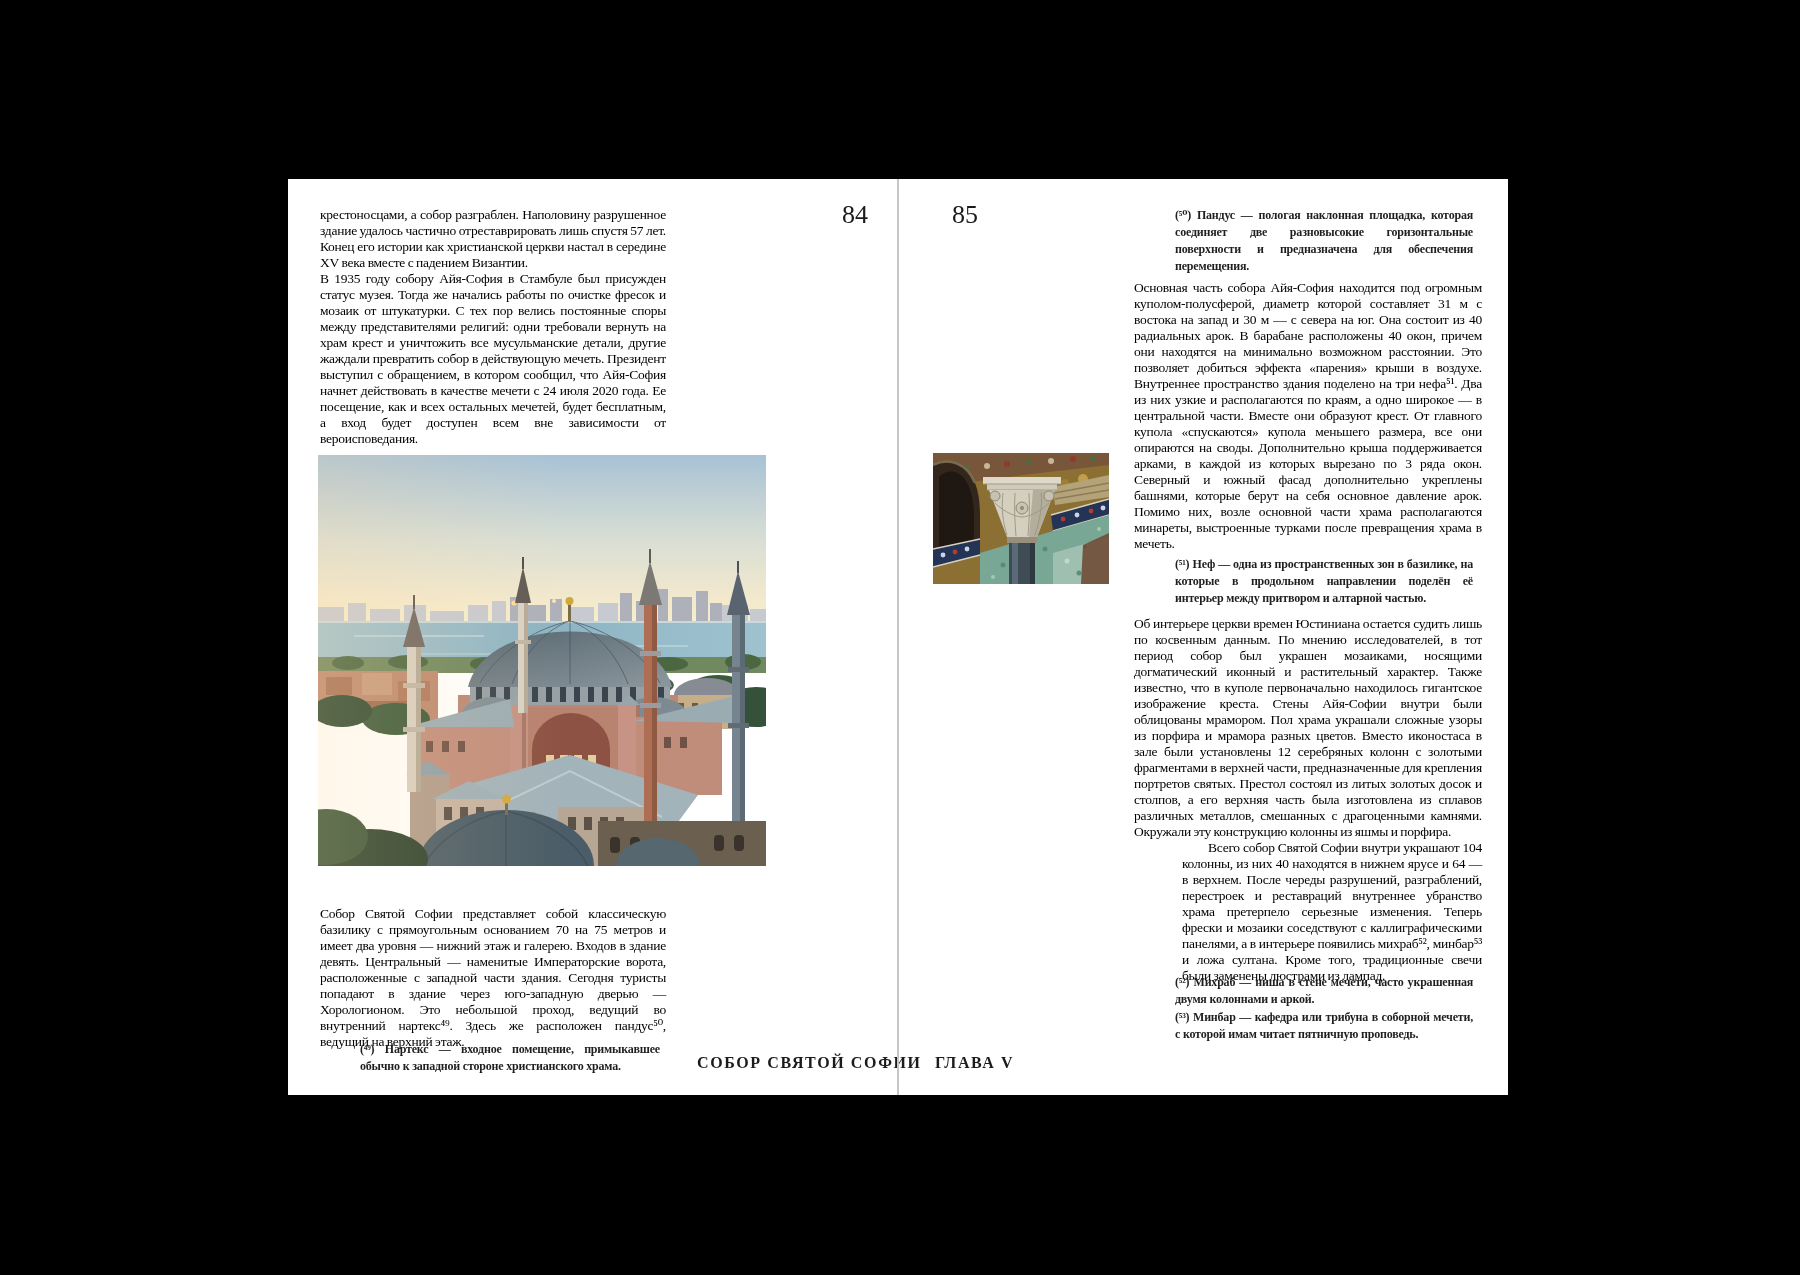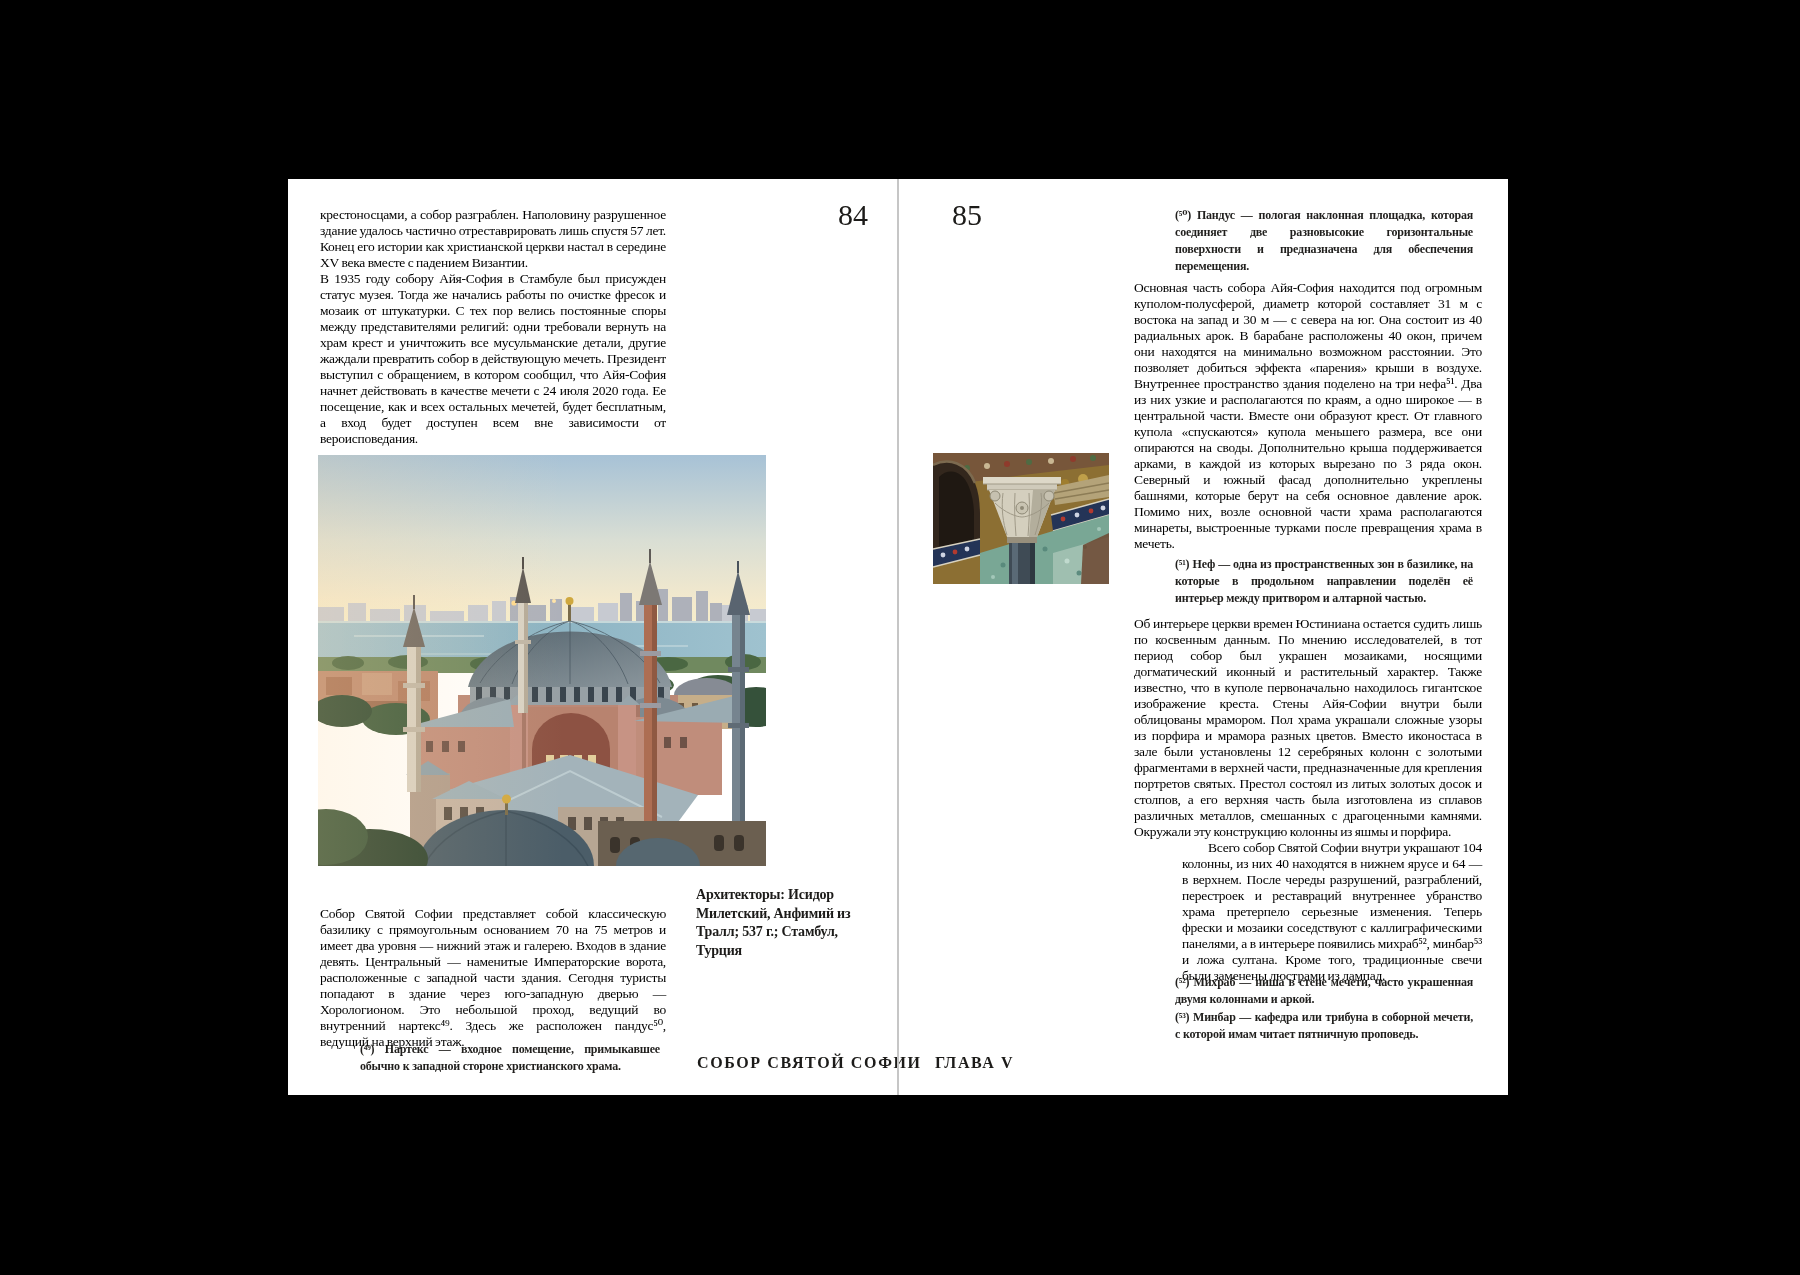--- a/index.html
+++ b/index.html
@@ -7,21 +7,21 @@
        font-family:"Liberation Serif","DejaVu Serif",serif;}
   .spread{position:absolute;left:288px;top:179px;width:1220px;height:916px;background:#fff;}
   .divider{position:absolute;left:609px;top:0;width:2px;height:916px;background:#c6c6c6;}
   .abs{position:absolute;}
   .body-text{font-size:13.5px;line-height:16px;text-align:justify;color:#000000;
              letter-spacing:-0.25px;word-spacing:-0.5px;}
   .body-text p{margin:0;}
   .body-text p.indent{text-indent:26px;margin-left:48px;}
   .footnote{font-size:12px;line-height:17px;font-weight:600;text-align:justify;
             color:#201f1d;letter-spacing:-0.2px;}
-  .pagenum{font-size:30px;line-height:30px;color:#1c1b19;}
+  .pagenum{font-size:26px;line-height:30px;color:#1c1b19;}
   .pagenum.r{text-align:right;}
   .caption{font-size:14px;line-height:18.5px;font-weight:700;color:#1c1b19;letter-spacing:-0.2px;}
   .footer{font-size:16px;font-weight:600;letter-spacing:1.6px;color:#1c1b19;}
   .photo{overflow:hidden;}
   .photo svg{display:block;width:100%;height:100%;}
 </style>
 </head>
 <body>
 
 <div class="spread">
@@ -258,21 +258,20 @@
       <ellipse cx="52" cy="404" rx="58" ry="30" fill="#2c432f"></ellipse>
       <ellipse cx="8" cy="382" rx="42" ry="28" fill="#39553a"></ellipse>
       <rect width="448" height="411" fill="url(#g-warm)"></rect>
     </svg>
   </figure>
 
   <div class="abs body-text" style="left:32px;top:727px;width:346px;">
     <p>Собор Святой Софии представляет собой классическую базилику с прямоугольным основанием 70 на 75 метров и имеет два уровня — нижний этаж и галерею. Входов в здание девять. Центральный — наменитые Императорские ворота, расположенные с западной части здания. Сегодня туристы попадают в здание через юго-западную дверью — Хорологионом. Это небольшой проход, ведущий во внутренний нартекс⁴⁹. Здесь же расположен пандус⁵⁰, ведущий на верхний этаж.</p>
   </div>
 
-  <div class="abs caption" style="left:408px;top:707px;width:165px;">Архитекторы: Исидор Милетский, Анфимий из Тралл; 537 г.; Стамбул, Турция</div>
 
   <div class="abs footnote" style="left:72px;top:862px;width:300px;">(⁴⁹) Нартекс — входное помещение, примыкавшее обычно к западной стороне христианского храма.</div>
 
   <div class="abs footer" style="left:409px;top:875px;">СОБОР СВЯТОЙ СОФИИ</div>
 
   <div class="divider"></div>
 
   <div class="abs pagenum" style="left:664px;top:21px;width:120px;">85</div>
 
   <div class="abs footnote" style="left:887px;top:28px;width:298px;">(⁵⁰) Пандус — пологая наклонная площадка, которая соединяет две разновысокие горизонтальные поверхности и предназначена для обеспечения перемещения.</div>

